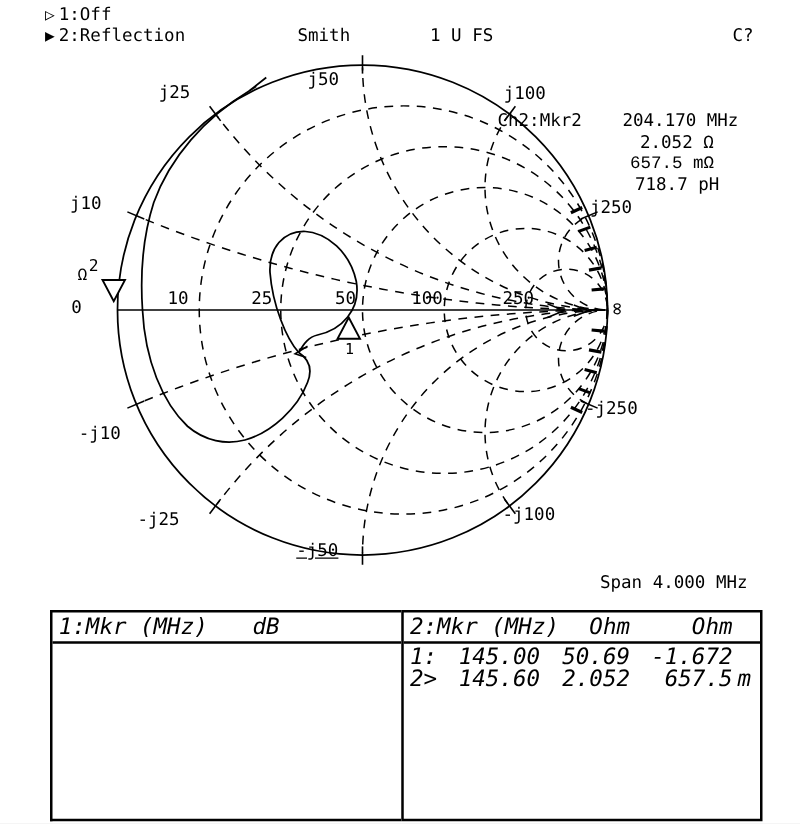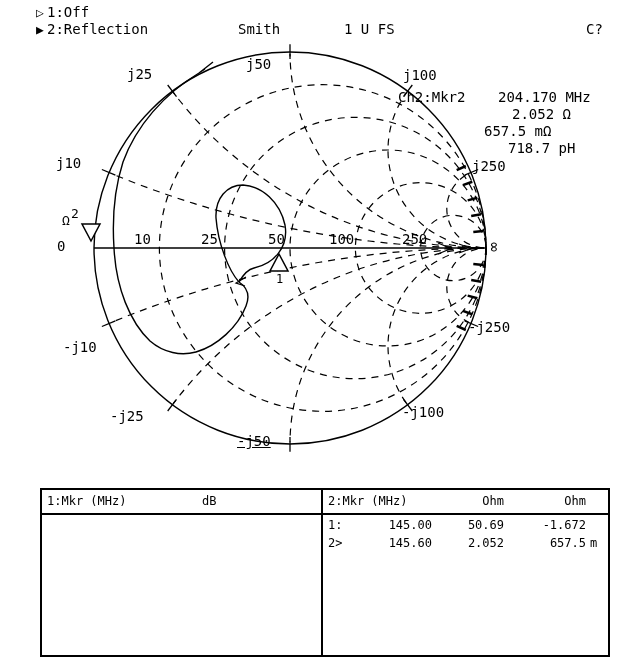--- a/index.html
+++ b/index.html
@@ -7,21 +7,21 @@
     position:relative;width:640px;height:659px;background:#ffffff;
     font-family:"DejaVu Sans Mono","Liberation Mono",monospace;
     color:#000;overflow:hidden;
   }
   .t{position:absolute;font-size:14px;line-height:15px;white-space:pre;letter-spacing:0;}
   .t.sm{font-size:13px;}
   .t.xs{font-size:12px;}
   svg{position:absolute;left:0;top:0;}
   .mtable{position:absolute;border:2px solid #000;box-sizing:border-box;background:#fff;}
   .mtable .hline{position:absolute;left:0;right:0;top:23px;border-top:2px solid #000;}
-  .cell{position:absolute;font-size:12px;line-height:15px;white-space:pre;}
+  .cell{position:absolute;font-size:18px;line-height:15px;white-space:pre;font-style:italic;}
   .r{text-align:right;}
   .inf{position:absolute;font-size:16px;transform:rotate(90deg);transform-origin:center;line-height:14px;}
 </style>
 </head>
 <body>
 
 <div class="screen">
 
   <svg width="640" height="659" viewBox="0 0 640 659">
     <defs>
@@ -109,21 +109,21 @@
   <div class="t" style="left:47px;top:5px;">1:Off</div>
   <div class="t sm" style="left:36px;top:22px;">▶</div>
   <div class="t" style="left:47px;top:22px;">2:Reflection</div>
   <div class="t" style="left:238px;top:22px;">Smith</div>
   <div class="t" style="left:344px;top:22px;">1 U FS</div>
   <div class="t" style="left:586px;top:22px;">C?</div>
 
   <div class="t" style="left:398px;top:90px;">Ch2:Mkr2</div>
   <div class="t" style="left:498px;top:90px;">204.170 MHz</div>
   <div class="t" style="left:512px;top:107px;">2.052 Ω</div>
-  <div class="t" style="left:484px;top:124px;">657.5 mΩ</div>
+  <div class="t" style="left:504px;top:124px;font-family:Liberation Mono, monospace;">657.5 mΩ</div>
   <div class="t" style="left:508px;top:141px;">718.7 pH</div>
 
   <div class="t" style="left:246px;top:57px;">j50</div>
   <div class="t" style="left:127px;top:67px;">j25</div>
   <div class="t" style="left:56px;top:156px;">j10</div>
   <div class="t" style="left:44px;top:340px;margin-left:19px;">-j10</div>
   <div class="t" style="left:110px;top:409px;">-j25</div>
   <div class="t" style="left:237px;top:434px;text-decoration:underline;">-j50</div>
   <div class="t" style="left:403px;top:68px;">j100</div>
   <div class="t" style="left:472px;top:159px;">j250</div>
@@ -135,20 +135,21 @@
   <div class="t" style="left:134px;top:232px;">10</div>
   <div class="t" style="left:201px;top:232px;">25</div>
   <div class="t" style="left:268px;top:232px;">50</div>
   <div class="t" style="left:329px;top:232px;">100</div>
   <div class="t" style="left:402px;top:232px;">250</div>
   <div class="inf" style="left:489px;top:240px;">∞</div>
 
   <div class="t xs" style="left:276px;top:272px;">1</div>
   <div class="t sm" style="left:71px;top:206px;">2</div>
 
+  <div class="t" style="left:480px;top:459px;">Span 4.000 MHz</div>
 
   <div class="mtable" style="left:40px;top:488px;width:281px;height:169px;border-right:none;">
     <div class="hline"></div>
     <div class="cell" style="left:5px;top:4px;">1:Mkr (MHz)</div>
     <div class="cell" style="left:160px;top:4px;">dB</div>
   </div>
 
   <div class="mtable" style="left:321px;top:488px;width:289px;height:169px;">
     <div class="hline"></div>
     <div class="cell" style="left:5px;top:4px;">2:Mkr (MHz)</div>

